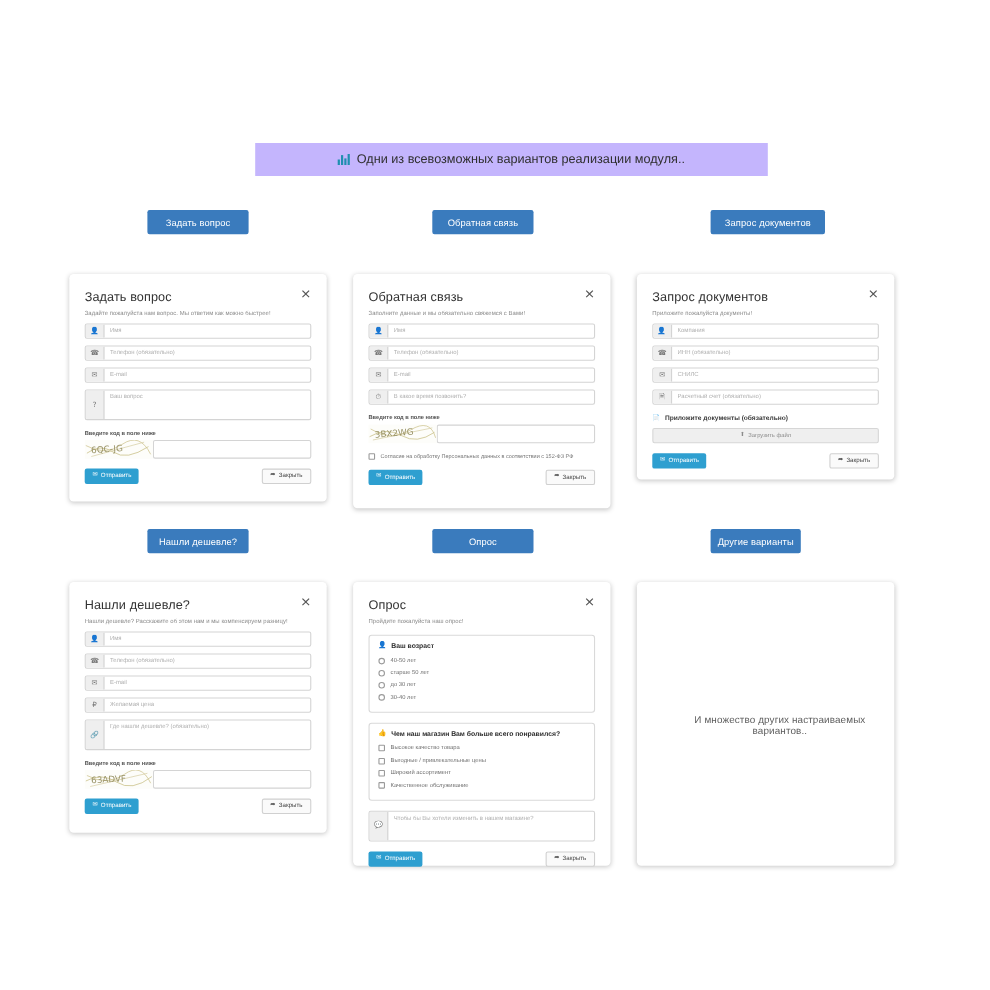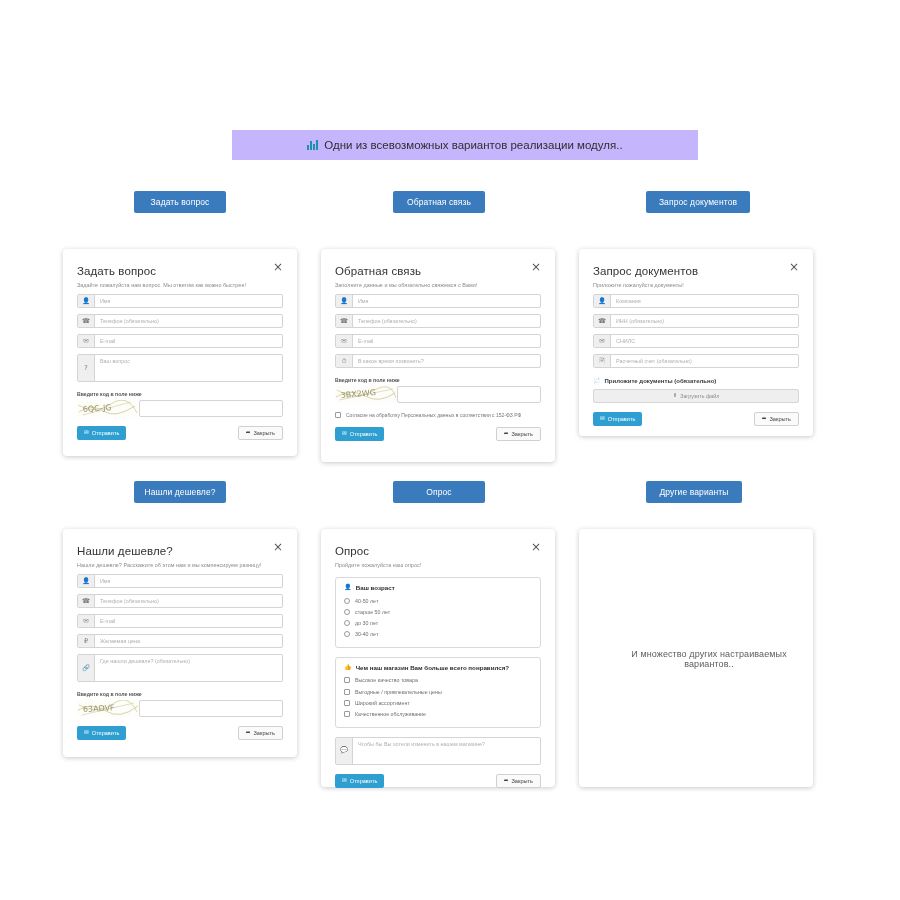--- a/index.html
+++ b/index.html
@@ -263,21 +263,21 @@
       </span>
     <span>Одни из всевозможных вариантов реализации модуля..</span>
   </div>
 
   <button class="navbtn" style="left:134px; top:191px; width:92px;">Задать вопрос</button>
   <button class="navbtn" style="left:393px; top:191px; width:92px;">Обратная связь</button>
   <button class="navbtn" style="left:646px; top:191px; width:104px;">Запрос документов</button>
 
   <button class="navbtn" style="left:134px; top:481px; width:92px;">Нашли дешевле?</button>
   <button class="navbtn" style="left:393px; top:481px; width:92px;">Опрос</button>
-  <button class="navbtn" style="left:646px; top:481px; width:96px;">Другие варианты</button>
+  <button class="navbtn" style="left:646px; top:481px; width:82px;">Другие варианты</button>
 
   <div class="card" style="left:63px; top:249px; width:234px; height:207px;">
     <div class="close-x">×</div>
     <div class="card-title">Задать вопрос</div>
     <div class="card-sub">Задайте пожалуйста нам вопрос. Мы ответим как можно быстрее!</div>
 
     <div class="igroup">
       <span class="iaddon ico">👤</span>
       <input class="ifield" placeholder="Имя" style="">
     </div>

